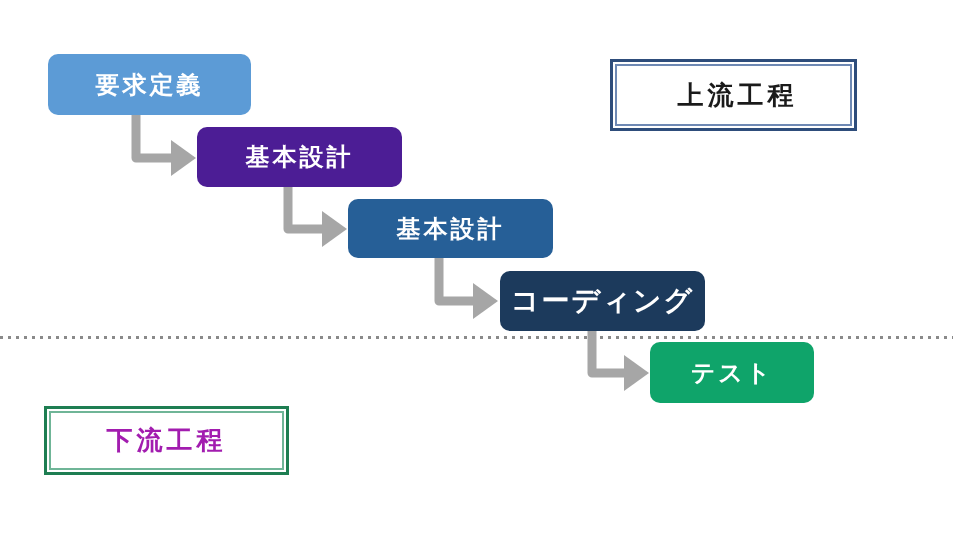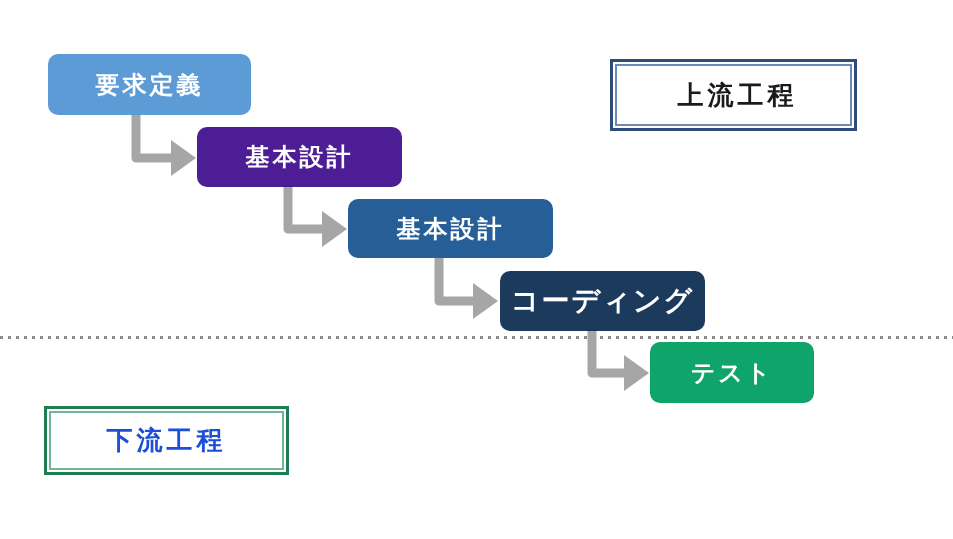--- a/index.html
+++ b/index.html
@@ -114,18 +114,18 @@
     <span>テスト</span>
   </div>
 
   <div class="frame frame-upstream" style="border-color: rgb(46, 77, 123);">
     <div class="frame-inner" style="color: rgb(26, 26, 26); border-color: rgb(110, 137, 180); padding-left: 8px;">
       <span>上流工程</span>
     </div>
   </div>
 
   <div class="frame frame-downstream" style="border-color: rgb(30, 126, 82);">
-    <div class="frame-inner" style="color: #1d4ed8; border-color: rgb(111, 181, 151); justify-content: center;">
+    <div class="frame-inner" style="color: #a21caf; border-color: rgb(111, 181, 151); justify-content: center;">
       <span>下流工程</span>
     </div>
   </div>
 
 </div>
 
 </body></html>

